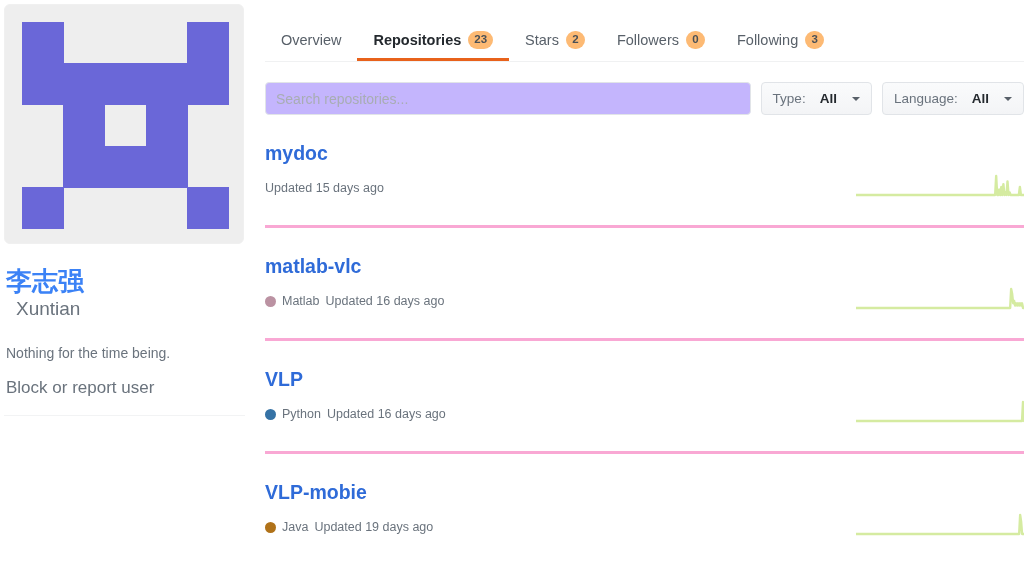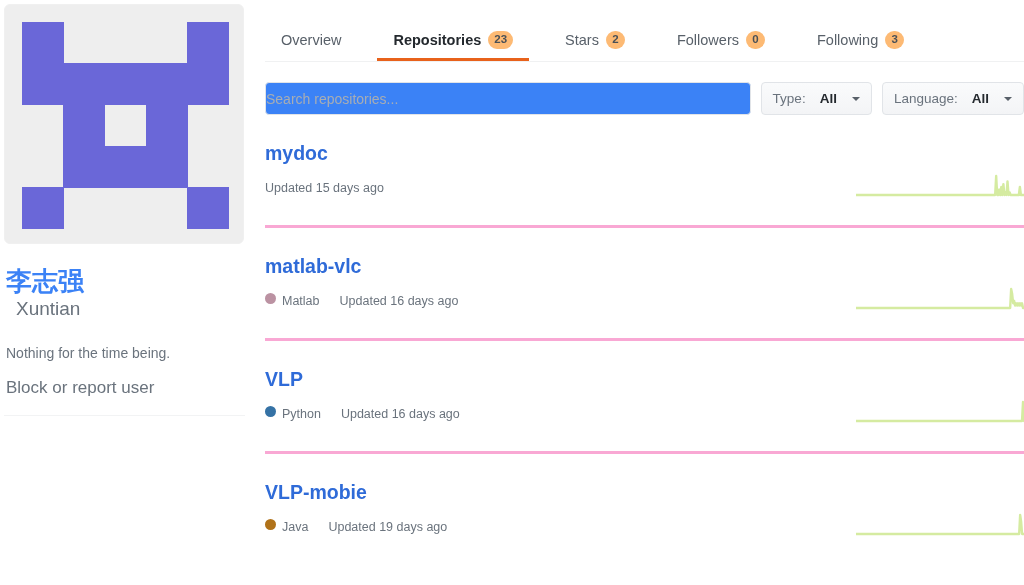--- a/index.html
+++ b/index.html
@@ -87,21 +87,20 @@
   }
 
   
   #tabbar {
     position: relative;
     height: 62px;
     border-bottom: 1px solid #f0f1f2;
     display: flex;
     align-items: flex-start;
     padding-top: 18px;
-    gap: 20px;
   }
   .tab {
     position: relative;
     display: flex;
     align-items: center;
     gap: 7px;
     height: 43px;
     padding: 0 16px;
     font-size: 14.5px;
     color: #586069;
@@ -136,25 +135,25 @@
     display: flex;
     align-items: center;
     gap: 10px;
     padding: 20px 0 0 0;
   }
   #search-input {
     flex: 1 1 auto;
     height: 33px;
     border: 1px solid #e1e4e8;
     border-radius: 4px;
-    padding: 0 0;
+    padding: 0 10px;
     font-family: "Liberation Sans", sans-serif;
     font-size: 14px;
     color: #24292e;
-    background: #3b82f6;
+    background: #c4b5fd;
     outline: none;
   }
   #search-input::placeholder { color: #a8adb3; }
   .filter-btn {
     display: flex;
     align-items: center;
     gap: 14px;
     height: 33px;
     padding: 0 11px;
     border: 1px solid #e1e4e8;
@@ -197,22 +196,23 @@
   .repo-meta {
     display: flex;
     align-items: center;
     margin-top: 15px;
     font-size: 12.5px;
     color: #6a737d;
     line-height: 16px;
   }
   .lang-chip {
     display: inline-flex;
+    align-items: center;
     gap: 6px;
-    margin-right: 20px;
+    margin-right: 6px;
   }
   .lang-dot {
     width: 11px; height: 11px;
     border-radius: 50%;
     display: inline-block;
   }
   .repo-spark {
     flex: 0 0 168px;
     width: 168px;
     height: 30px;

